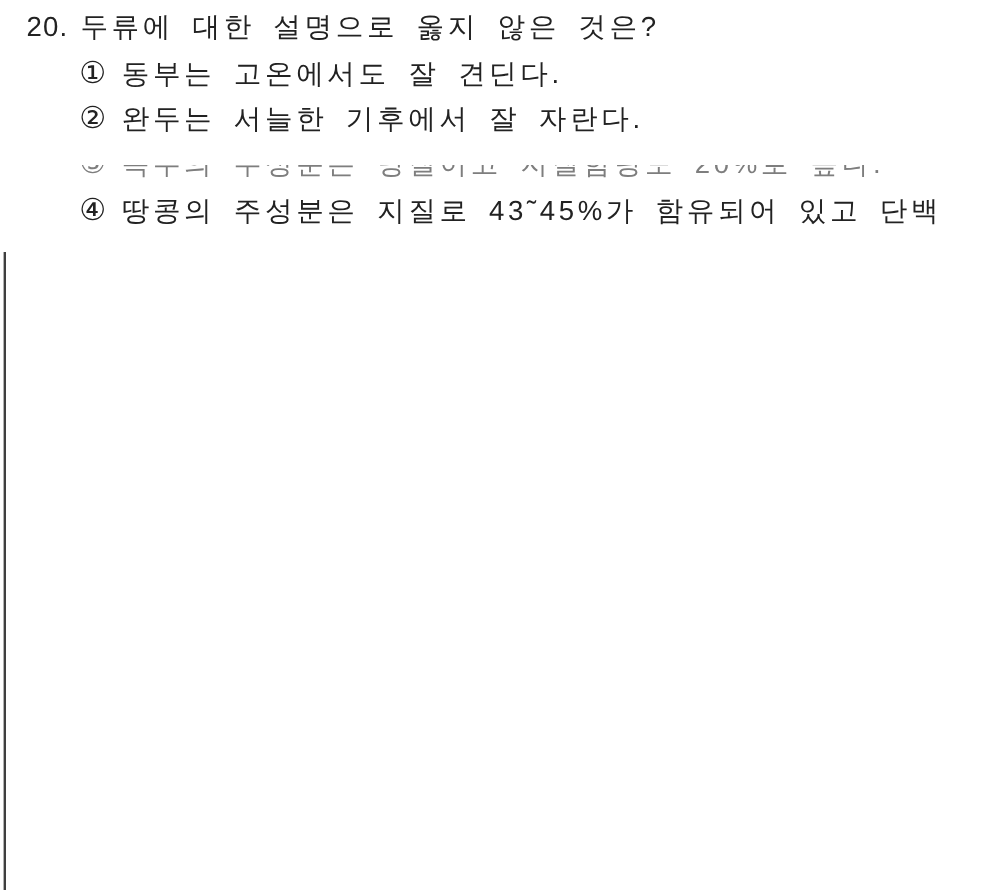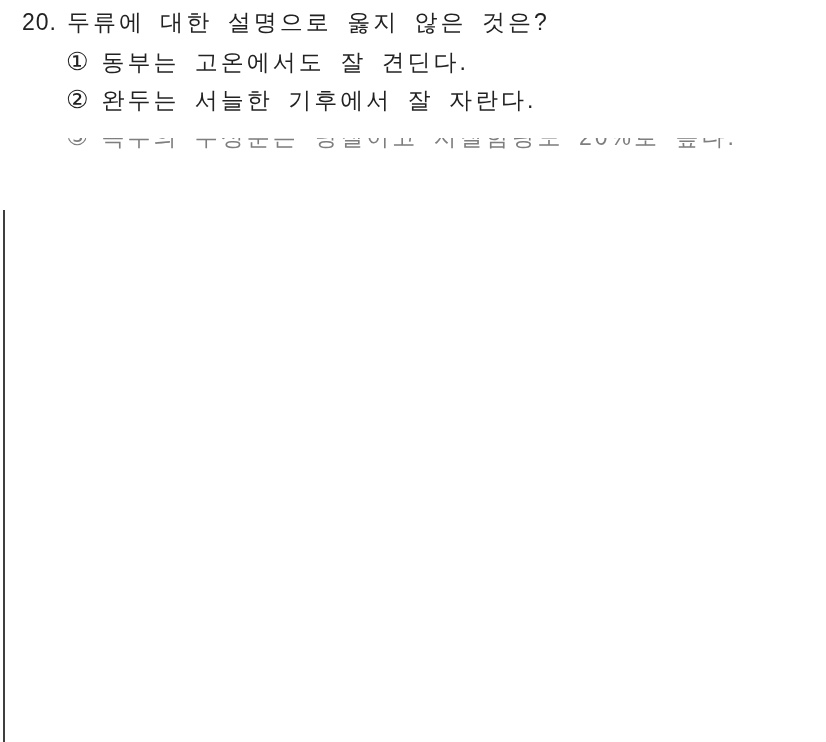--- a/index.html
+++ b/index.html
@@ -67,15 +67,18 @@
   </div>
 
   <div class="txt opt opt-2">
     <span class="o-num">②</span><span>완두는 서늘한 기후에서 잘 자란다.</span>
   </div>
 
   <div class="txt opt opt-3 clipped">
     <span class="o-num">③</span><span>녹두의 주성분은 당질이고 지질함량도 20%로 높다.</span>
   </div>
 
+  <div class="txt opt opt-4">
+    <span class="o-num">④</span><span>땅콩의 주성분은 지질로 43˜45%가 함유되어 있고 단백</span>
+  </div>
 
 
 </div>
 
 </body></html>

